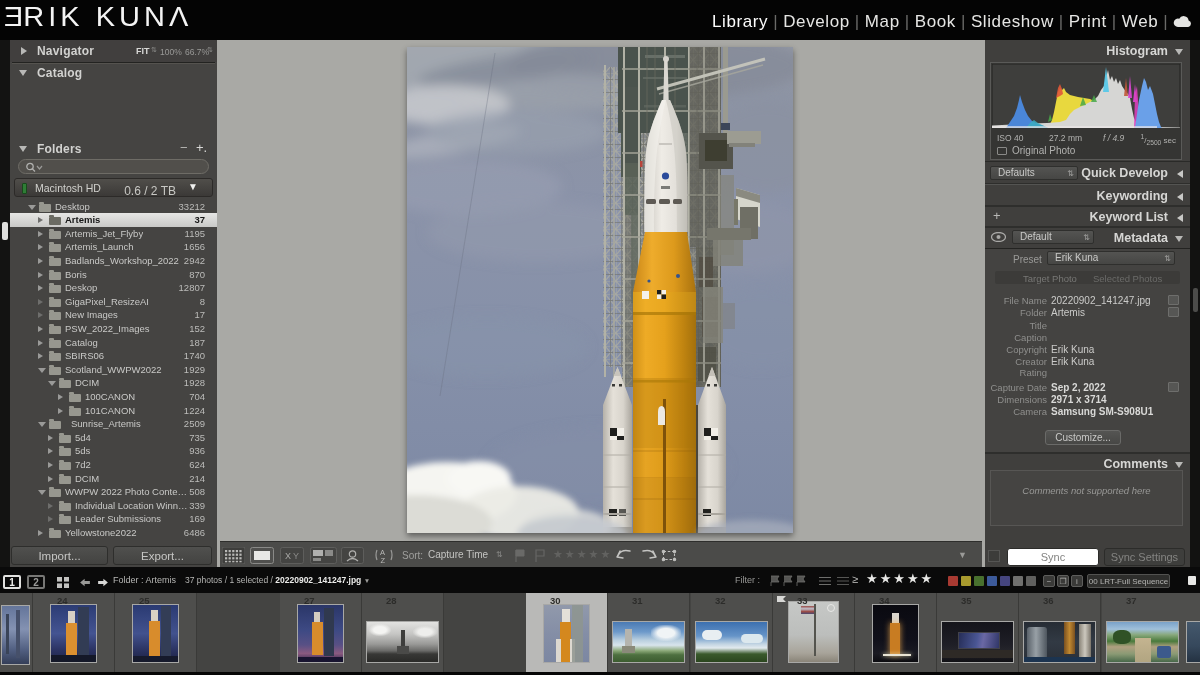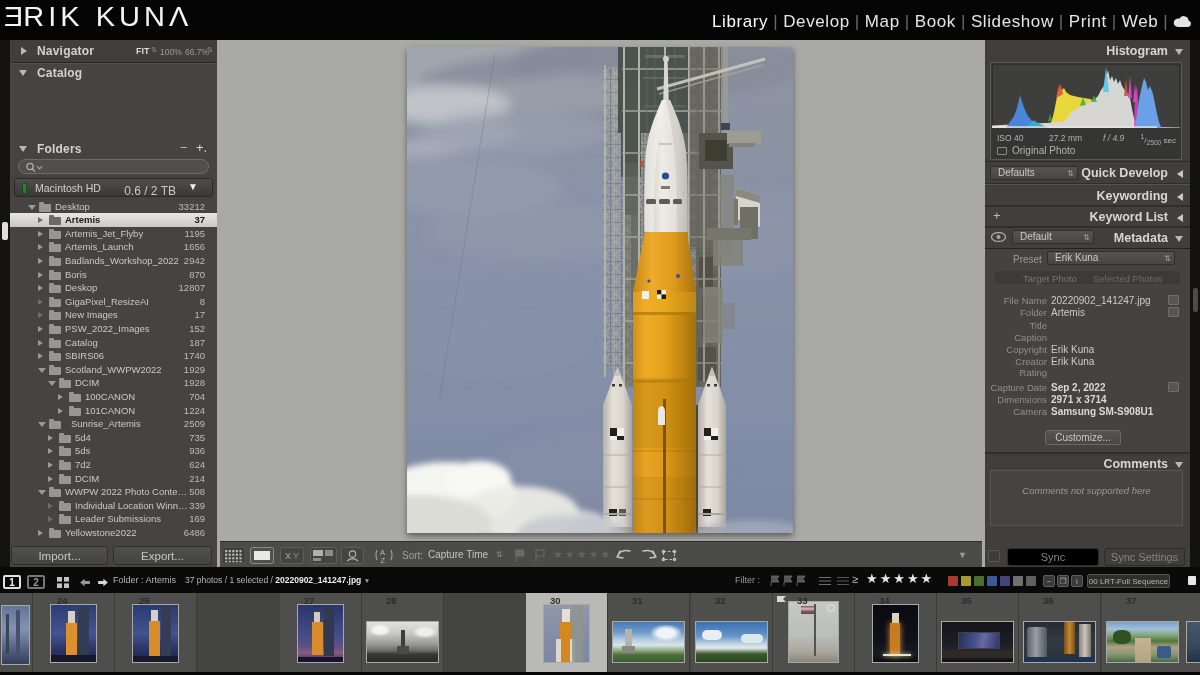--- a/index.html
+++ b/index.html
@@ -665,21 +665,21 @@
         <span class="mval mvb">Samsung SM-S908U1</span>
       </div>
   <div class="abs" style="left:60px;top:390px;width:76px;height:15px;background:linear-gradient(#555553,#474745);border:1px solid #6a6a68;border-radius:3px;text-align:center;font-size:10px;color:#c9c9c7;line-height:14px;">Customize...</div>
   <div class="abs" style="left:0;top:412px;width:205px;height:2px;background:#2e2e2c;"></div>
   <span class="rhead" style="top:417px;">Comments</span>
       <span class="tri-d rtri" style="top:422px;"></span>
   <div class="abs" style="left:5px;top:430px;width:193px;height:56px;background:#454442;border:1px solid #575654;">
     <span style="position:absolute;left:0;right:0;top:14px;text-align:center;font-size:9.5px;font-style:italic;color:#989896;">Comments not supported here</span>
   </div>
   <div class="abs" style="left:3px;top:510px;width:12px;height:12px;background:#3c3c3a;border:1px solid #555553;"></div>
-  <div class="abs" style="left:22px;top:508px;width:92px;height:18px;background:#000000;border:1px solid #2c2c2a;border-radius:3px;text-align:center;font-size:11px;color:#848482;line-height:17px;">Sync</div>
+  <div class="abs" style="left:22px;top:508px;width:92px;height:18px;background:#ffffff;border:1px solid #2c2c2a;border-radius:3px;text-align:center;font-size:11px;color:#848482;line-height:17px;">Sync</div>
   <div class="abs" style="left:119px;top:508px;width:81px;height:18px;background:#3e3e3c;border:1px solid #2c2c2a;border-radius:3px;text-align:center;font-size:11px;color:#848482;line-height:17px;">Sync Settings</div>
 </div>
 
 <div id="statusbar" class="abs">
   <div class="abs" style="left:3px;top:8px;width:18px;height:14px;border:2px solid #e2e2e0;border-radius:2px;color:#f0f0ee;font-size:10px;font-weight:700;text-align:center;line-height:11px;">1</div>
   <div class="abs" style="left:27px;top:8px;width:18px;height:14px;border:2px solid #777775;border-radius:2px;color:#9a9a98;font-size:10px;font-weight:700;text-align:center;line-height:11px;">2</div>
   <svg class="abs" style="left:57px;top:10px;" width="12" height="11" viewBox="0 0 12 11">
         <g fill="#c2c2c0">
           <rect x="0" y="0" width="5" height="4.6"></rect>
           <rect x="7" y="0" width="5" height="4.6"></rect>

